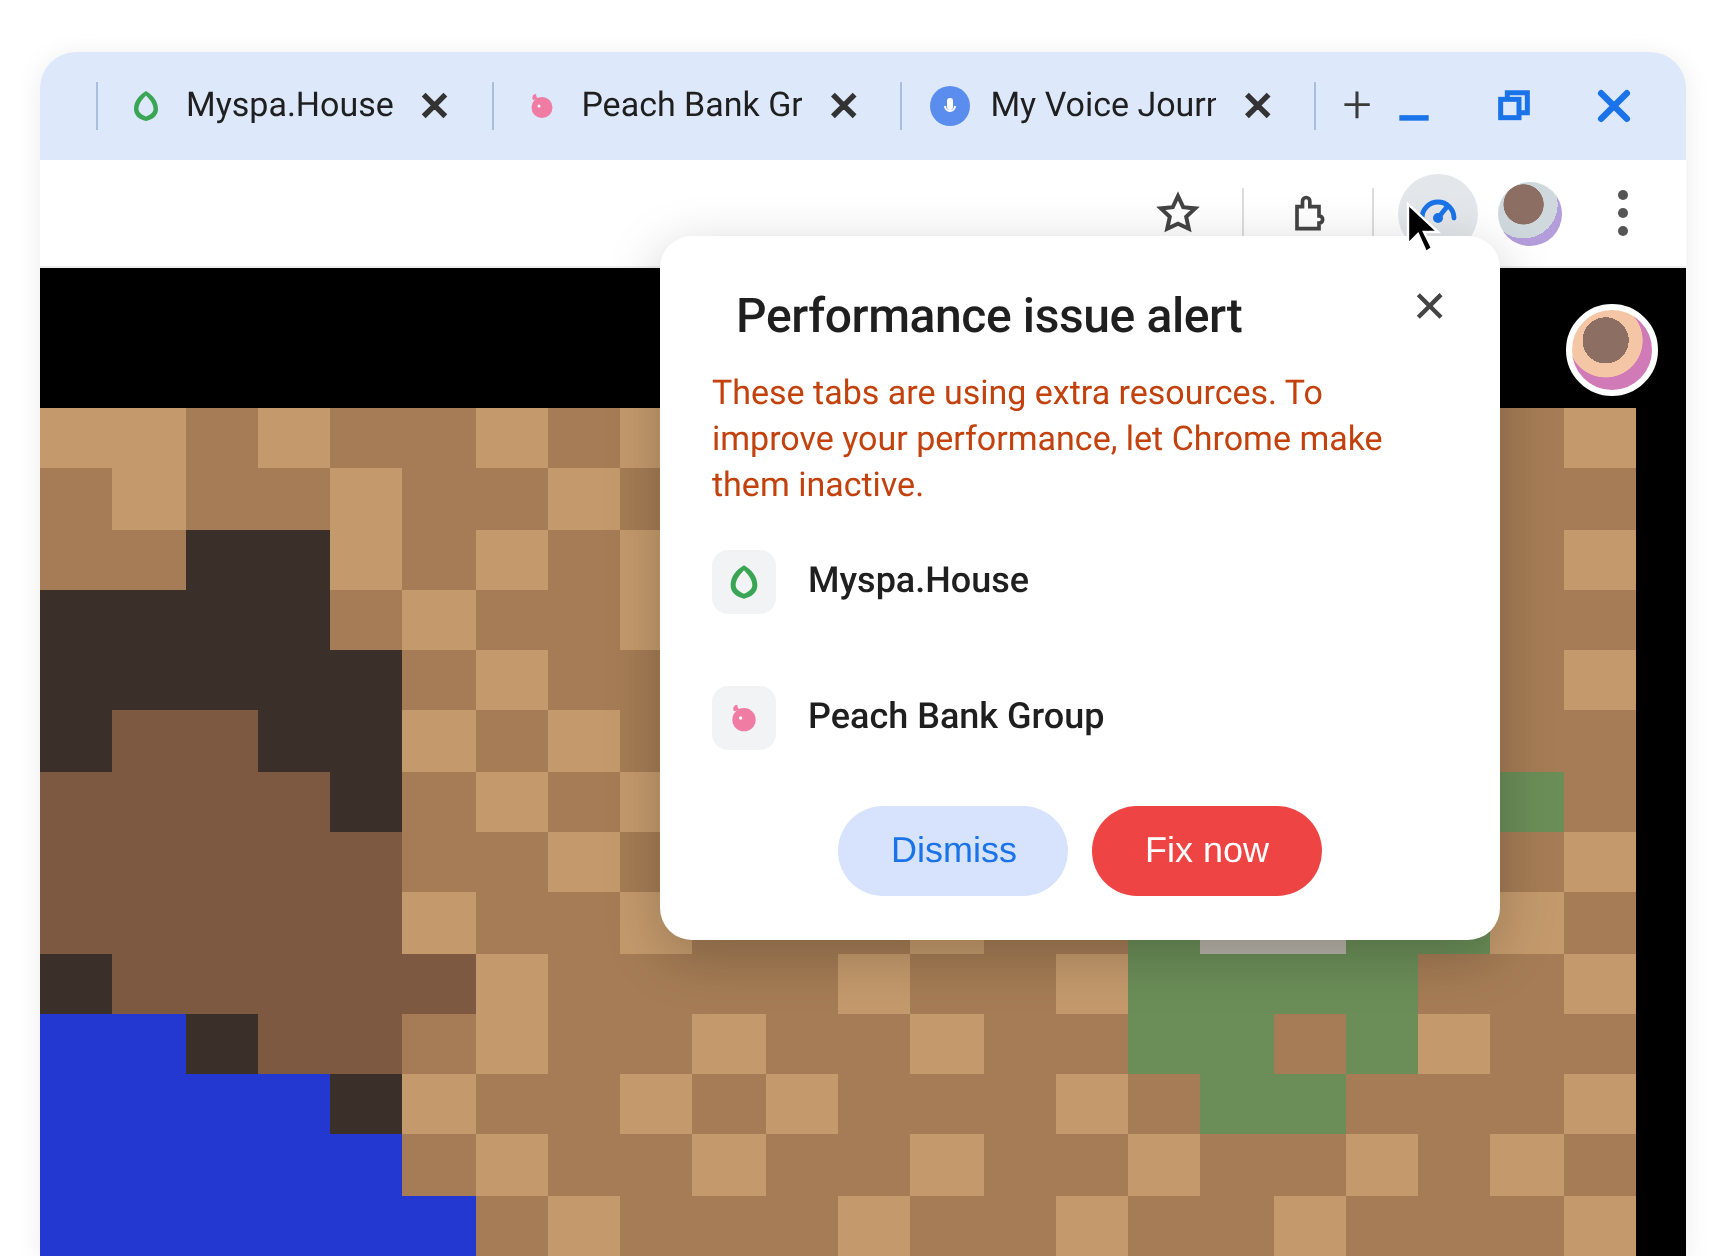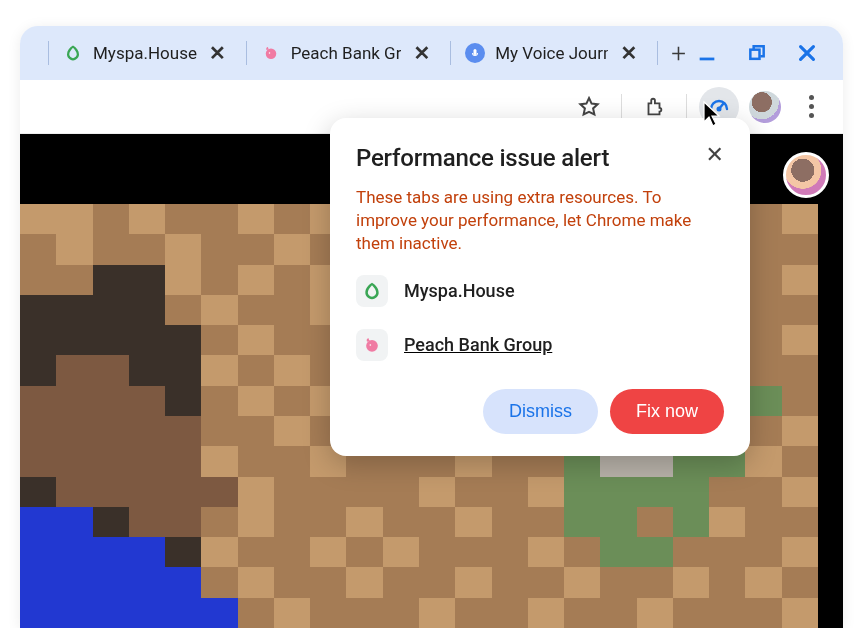--- a/index.html
+++ b/index.html
@@ -171,48 +171,49 @@
       z-index: 50;
     }
     .pop-title-row {
       display:flex;justify-content:space-between;align-items:flex-start;
     }
     .pop-title {
       font-size: 24px;
       color:#1f1f1f;
       font-weight: 500;
       letter-spacing: -0.2px;
+      margin-left: 12px;
     }
     .pop-close {
       font-size: 22px;
       color:#444;
       cursor:pointer;
       line-height: 1;
     }
     .pop-desc {
       margin-top: 14px;
       font-size: 17px;
       color:#c2410c;
       line-height: 1.35;
     }
     .site-row {
       margin-top: 20px;
       display:flex; align-items:center;
       gap: 16px;
     }
-    .site-row + .site-row { margin-top: 22px; text-decoration: underline; }
+    .site-row + .site-row { margin-top: 36px; }
     .fav-box {
       width:32px;height:32px;border-radius:8px;background:#f1f3f4;
       display:flex;align-items:center;justify-content:center;
       font-size:18px;
     }
     .site-name { font-size: 18px; font-weight: 500; color:#1f1f1f; }
     .pop-actions {
       margin-top: 28px;
-      display:flex; justify-content:flex-end; gap:12px;
+      display:flex; justify-content:center; gap:12px;
     }
     .btn {
       padding: 12px 26px;
       border:none;
       border-radius: 24px;
       font-size: 18px;
       font-weight: 500;
       cursor:pointer;
     }
     .btn-secondary {

